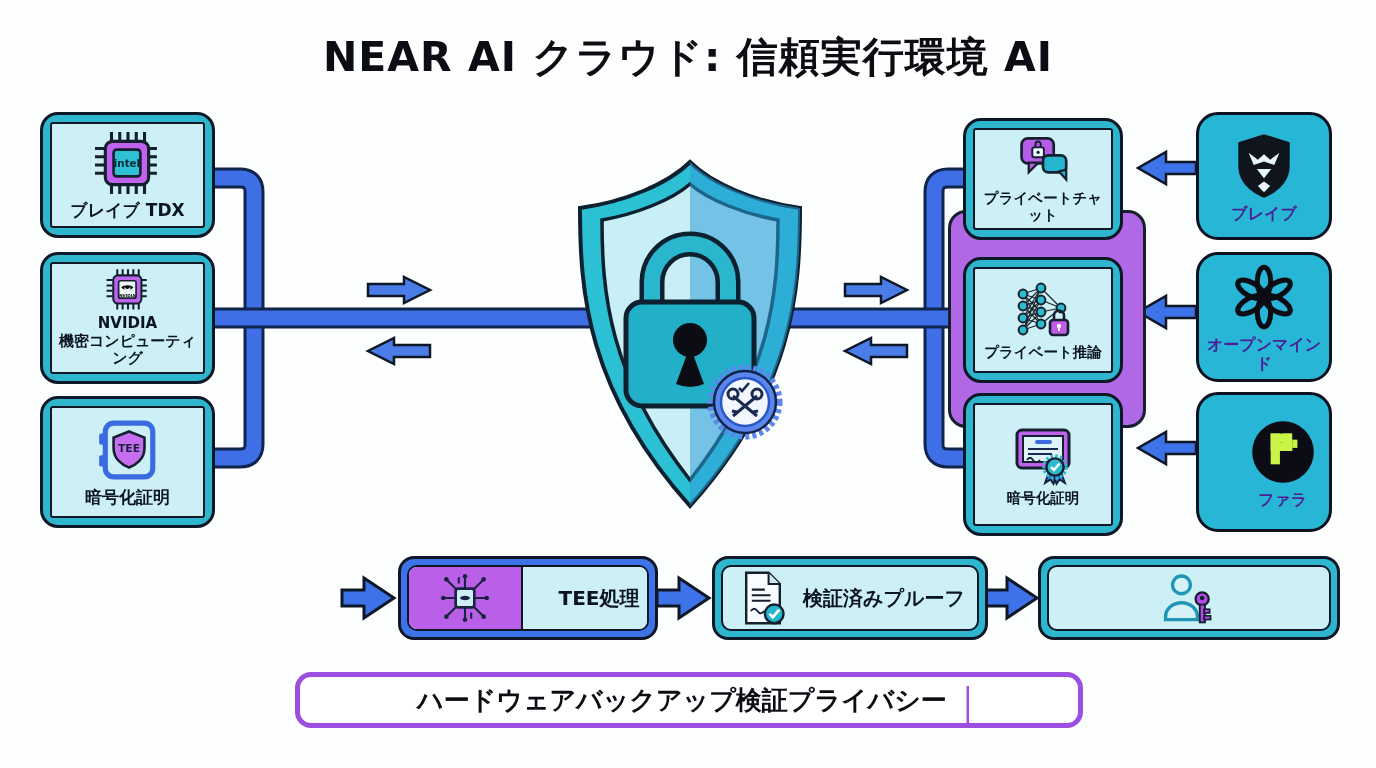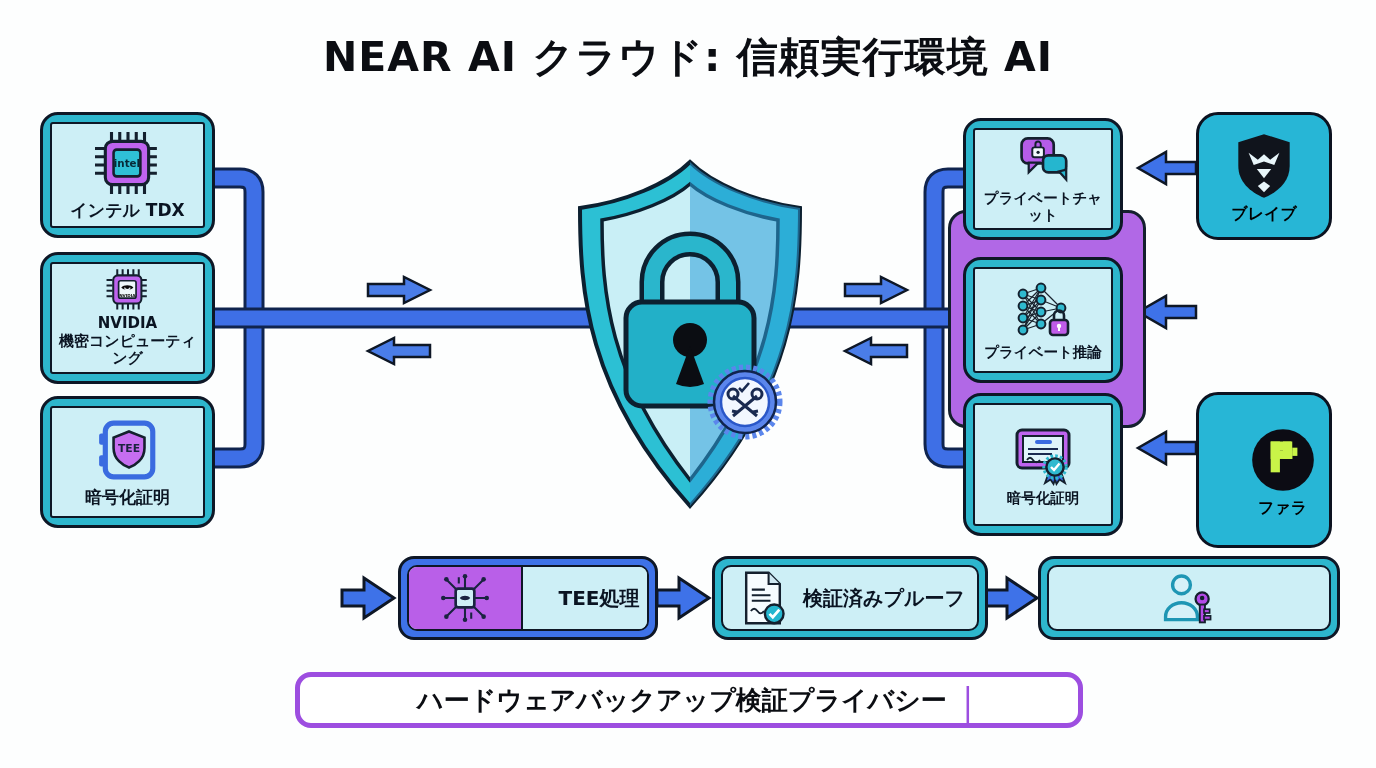--- a/index.html
+++ b/index.html
@@ -34,21 +34,21 @@
   #purple-panel{
     left:948px;top:210px;width:192px;height:212px;background:#b168e6;
     border:3px solid #14202e;border-radius:18px;
   }
   
   .tile{
     background:#27b6d6;border:3px solid #0c1220;border-radius:22px;
     display:flex;flex-direction:column;align-items:center;justify-content:center;
     gap:2px;box-sizing:border-box;
   }
-  .tile .boxlabel{font-size:16px;color:#000000;}
+  .tile .boxlabel{font-size:16px;color:#4c1d95;}
   
   .flowbox{
     background:#2db6cd;border:3px solid #0e1726;border-radius:16px;
     padding:6px;box-sizing:border-box;display:flex;
   }
   .flowbox .inner{
     flex:1;background:#cdeff6;border:2.5px solid #0e1726;border-radius:10px;
     display:flex;flex-direction:row;align-items:center;justify-content:center;
     gap:12px;padding:2px 10px;box-sizing:border-box;
   }
@@ -118,21 +118,21 @@
   <div id="title" class="abs">NEAR AI クラウド: 信頼実行環境 AI</div>
 
   <div class="abs tealbox" style="left:40px;top:112px;width:175px;height:126px;">
     <div class="inner">
       <svg width="66" height="66" viewBox="0 0 64 64">
         <path d="M18 2v9M26 2v9M34 2v9M42 2v9M50 2v9 M18 53v9M26 53v9M34 53v9M42 53v9M50 53v9 M2 18h9M2 26h9M2 34h9M2 42h9 M53 18h9M53 26h9M53 34h9M53 42h9" stroke="#14202e" stroke-width="3" transform="translate(-2,0)"></path>
         <rect x="10" y="11" width="42" height="42" rx="7" fill="#bf63ee" stroke="#14202e" stroke-width="3"></rect>
         <rect x="18" y="19" width="26" height="26" rx="3" fill="#2fc0d6" stroke="#14202e" stroke-width="2.5"></rect>
         <text x="31" y="36" text-anchor="middle" font-size="10" font-weight="bold" fill="#062a38">intel</text>
       </svg>
-      <div class="boxlabel lbl-l">インテル TDX</div>
+      <div class="boxlabel lbl-l">ブレイブ TDX</div>
     </div>
   </div>
 
   <div class="abs tealbox" style="left:40px;top:252px;width:175px;height:132px;">
     <div class="inner">
       <svg width="62" height="62" viewBox="0 0 64 64">
         <path d="M18 2v9M26 2v9M34 2v9M42 2v9M50 2v9 M18 53v9M26 53v9M34 53v9M42 53v9M50 53v9 M2 18h9M2 26h9M2 34h9M2 42h9 M53 18h9M53 26h9M53 34h9M53 42h9" stroke="#14202e" stroke-width="3" transform="translate(-2,0)"></path>
         <rect x="10" y="11" width="42" height="42" rx="7" fill="#bf63ee" stroke="#14202e" stroke-width="3"></rect>
         <rect x="18" y="19" width="26" height="26" rx="3" fill="#eef8fb" stroke="#14202e" stroke-width="2.5"></rect>
         <path d="M22 29c3.5-4.5 14.5-4.5 18 0c-3.5 4.5-14.5 4.5-18 0Z" fill="#0a0a0a"></path>
@@ -257,22 +257,35 @@
   <div class="abs tile" style="left:1196px;top:112px;width:136px;height:128px;">
     <svg width="74" height="74" viewBox="0 0 72 72">
       <path d="M36 5 L61 13 V36 C61 51 50 61 36 67 C22 61 11 51 11 36 V13 Z" fill="#10141c"></path>
       <path d="M21 23 L30 30 L36 24.5 L42 30 L51 23 L46 35 L36 31.5 L26 35 Z" fill="#e8f6fa"></path>
       <path d="M29 39 H43 L36 48 Z" fill="#e8f6fa"></path>
       <path d="M36 51 l6 4.5 -6 6 -6 -6 z" fill="#e8f6fa"></path>
     </svg>
     <div class="boxlabel">ブレイブ</div>
   </div>
 
-
-  <div class="abs tile" style="left:1196px;top:392px;width:136px;height:156px;padding-left:37px;">
+  <div class="abs tile" style="left:1196px;top:252px;width:136px;height:130px;">
+    <svg width="74" height="74" viewBox="0 0 72 72">
+      <g stroke="#0c0c14" stroke-width="5" fill="none">
+        <ellipse cx="36" cy="21" rx="6.5" ry="14" transform="rotate(0 36 36)"></ellipse>
+        <ellipse cx="36" cy="21" rx="6.5" ry="14" transform="rotate(60 36 36)"></ellipse>
+        <ellipse cx="36" cy="21" rx="6.5" ry="14" transform="rotate(120 36 36)"></ellipse>
+        <ellipse cx="36" cy="21" rx="6.5" ry="14" transform="rotate(180 36 36)"></ellipse>
+        <ellipse cx="36" cy="21" rx="6.5" ry="14" transform="rotate(240 36 36)"></ellipse>
+        <ellipse cx="36" cy="21" rx="6.5" ry="14" transform="rotate(300 36 36)"></ellipse>
+      </g>
+    </svg>
+    <div class="boxlabel">オープンマインド</div>
+  </div>
+
+  <div class="abs tile" style="left:1196px;top:392px;width:136px;height:140px;padding-left:37px;">
     <svg width="74" height="74" viewBox="0 0 72 72">
       <circle cx="36" cy="36" r="30" fill="#0c0c14"></circle>
       <g fill="#c9f448">
         <rect x="24" y="18" width="9" height="30"></rect>
         <rect x="24" y="18" width="20" height="9"></rect>
         <rect x="36" y="18" width="9" height="17"></rect>
         <rect x="24" y="27" width="21" height="8"></rect>
         <rect x="45" y="24" width="5" height="8"></rect>
       </g>
       <text x="36" y="62" text-anchor="middle" font-size="0">P</text>

